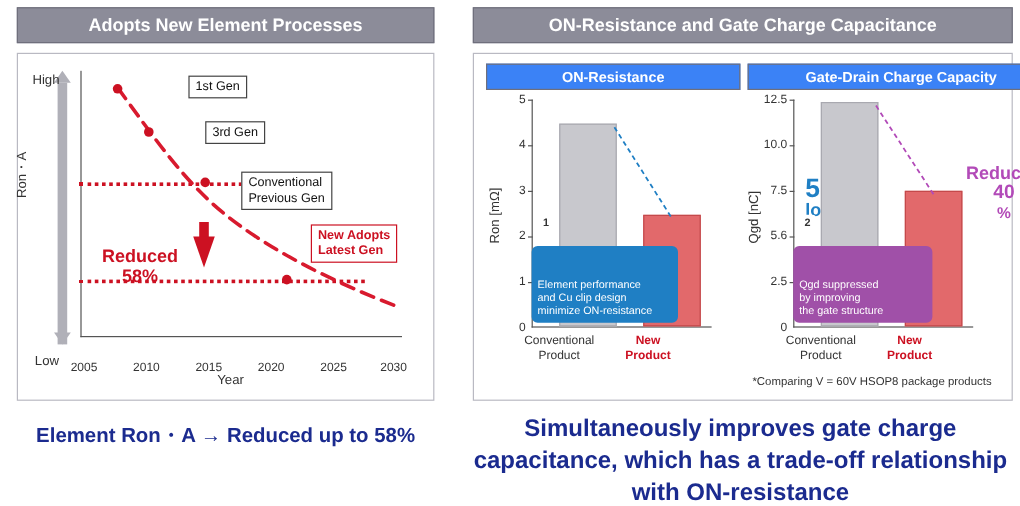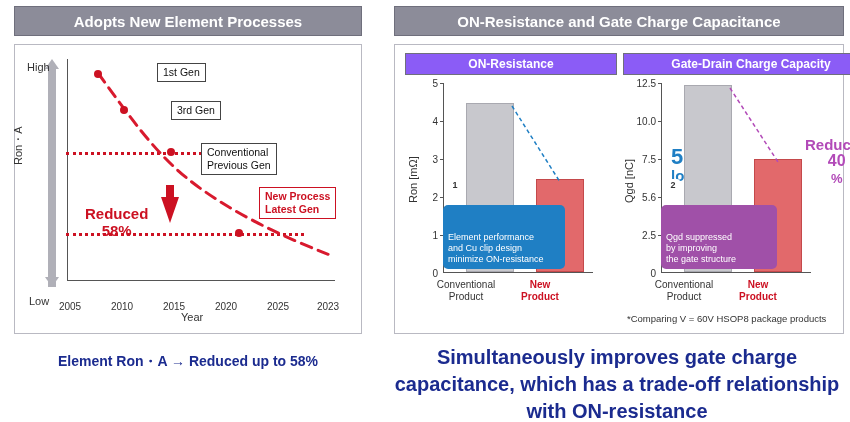--- a/index.html
+++ b/index.html
@@ -17,21 +17,21 @@
     display:flex;align-items:center;justify-content:center;
   }
   #left-title{position:absolute;left:14px;top:6px;width:348px;height:30px;}
   #right-title{position:absolute;left:10px;top:6px;width:450px;height:30px;}
 
   .chart-box{position:absolute;box-sizing:border-box;background:#fff;border:1px solid #b9b9c2;}
   #left-chart{left:14px;top:44px;width:348px;height:290px;}
   #right-chart{left:10px;top:44px;width:450px;height:290px;}
 
   .caption{position:absolute;color:#1b2b8f;font-weight:bold;text-align:center;line-height:1.35;}
-  #left-caption{left:0;top:352px;width:376px;font-size:14px;}
+  #left-caption{left:0;top:352px;width:376px;font-size:17px;}
   #right-caption{left:384px;top:344px;width:466px;font-size:20px;}
 
   
   #l-plot{position:absolute;left:52px;top:14px;width:268px;height:222px;border-left:1px solid #555;border-bottom:1px solid #555;box-sizing:border-box;}
   .l-axis-lbl{position:absolute;font-size:11px;color:#333;}
   #l-high{left:12px;top:16px;}
   #l-low{left:14px;top:250px;}
   #l-ylabel{position:absolute;left:-4px;top:120px;font-size:11px;color:#333;transform:rotate(-90deg);transform-origin:left top;white-space:nowrap;}
   #l-xlabel{position:absolute;left:166px;top:266px;font-size:11px;color:#333;}
   .l-arrow-up,.l-arrow-dn{position:absolute;left:30px;width:0;height:0;}
@@ -45,21 +45,21 @@
   .callout{position:absolute;box-sizing:border-box;background:#fff;border:1.5px solid #444;font-size:10.5px;color:#111;padding:2px 5px;line-height:1.25;white-space:pre-line;}
   .callout.red{border-color:#cc1122;color:#cc1122;font-weight:bold;}
   #l-reduced{position:absolute;left:70px;top:160px;color:#cc1122;font-weight:bold;font-size:15px;line-height:1.15;text-align:center;}
   #l-down-arrow{position:absolute;left:146px;top:152px;width:0;height:0;border-left:9px solid transparent;border-right:9px solid transparent;border-top:26px solid #cc1122;}
   #l-down-stem{position:absolute;left:151px;top:140px;width:8px;height:14px;background:#cc1122;}
 
   
   .sub{position:absolute;top:8px;}
   #sub-a{left:10px;width:212px;}
   #sub-b{left:228px;width:256px;}
-  .sub-title{box-sizing:border-box;height:22px;background:#8b5cf6;border:1px solid #6f6f7c;color:#fff;font-size:12px;font-weight:bold;display:flex;align-items:center;justify-content:center;}
+  .sub-title{box-sizing:border-box;height:22px;background:#3b82f6;border:1px solid #6f6f7c;color:#fff;font-size:12px;font-weight:bold;display:flex;align-items:center;justify-content:center;}
   .sub-plot{position:absolute;left:38px;top:30px;width:150px;height:190px;border-left:1px solid #555;border-bottom:1px solid #555;box-sizing:border-box;}
   .r-ytick{position:absolute;font-size:10px;color:#333;text-align:right;width:30px;transform:translateY(-50%);}
   .r-gridtick{position:absolute;left:-4px;width:4px;height:1px;background:#555;}
   .r-ylabel{position:absolute;font-size:11px;color:#333;transform:rotate(-90deg);transform-origin:left top;white-space:nowrap;}
   .bar{position:absolute;bottom:0;}
   .bar.grey{background:#c8c8cd;border:1px solid #a9a9b0;}
   .bar.red{background:#e2696b;border:1px solid #c4494b;}
   .bar-lbl{position:absolute;font-size:10px;text-align:center;line-height:1.2;color:#333;}
   .bar-lbl.newp{color:#cc1122;font-weight:bold;}
   .note{position:absolute;box-sizing:border-box;border-radius:5px;color:#fff;font-size:9px;line-height:1.25;padding:4px 5px;white-space:pre-line;}
@@ -104,28 +104,28 @@
       <div class="l-dot" style="left:30px;top:15px;"></div>
       <div class="l-dot" style="left:56px;top:51px;"></div>
       <div class="l-dot" style="left:103px;top:93px;"></div>
       <div class="l-dot" style="left:171px;top:174px;"></div>
 
       <div class="l-xtick" style="left:2px;">2005</div>
       <div class="l-xtick" style="left:54px;">2010</div>
       <div class="l-xtick" style="left:106px;">2015</div>
       <div class="l-xtick" style="left:158px;">2020</div>
       <div class="l-xtick" style="left:210px;">2025</div>
-      <div class="l-xtick" style="left:260px;">2023</div>
+      <div class="l-xtick" style="left:260px;">2030</div>
     </div>
 
     <div class="callout" style="left:142px;top:18px;">1st Gen</div>
     <div class="callout" style="left:156px;top:56px;">3rd Gen</div>
     <div class="callout" style="left:186px;top:98px;">Conventional
 Previous Gen</div>
-    <div class="callout red" style="left:244px;top:142px;">New Process
+    <div class="callout red" style="left:244px;top:142px;">New Adopts
 Latest Gen</div>
 
     <div id="l-reduced">
       <span>Reduced</span><br>
       <span>58%</span>
     </div>
     <div id="l-down-stem"></div>
     <div id="l-down-arrow"></div>
   </div>
 </div>

